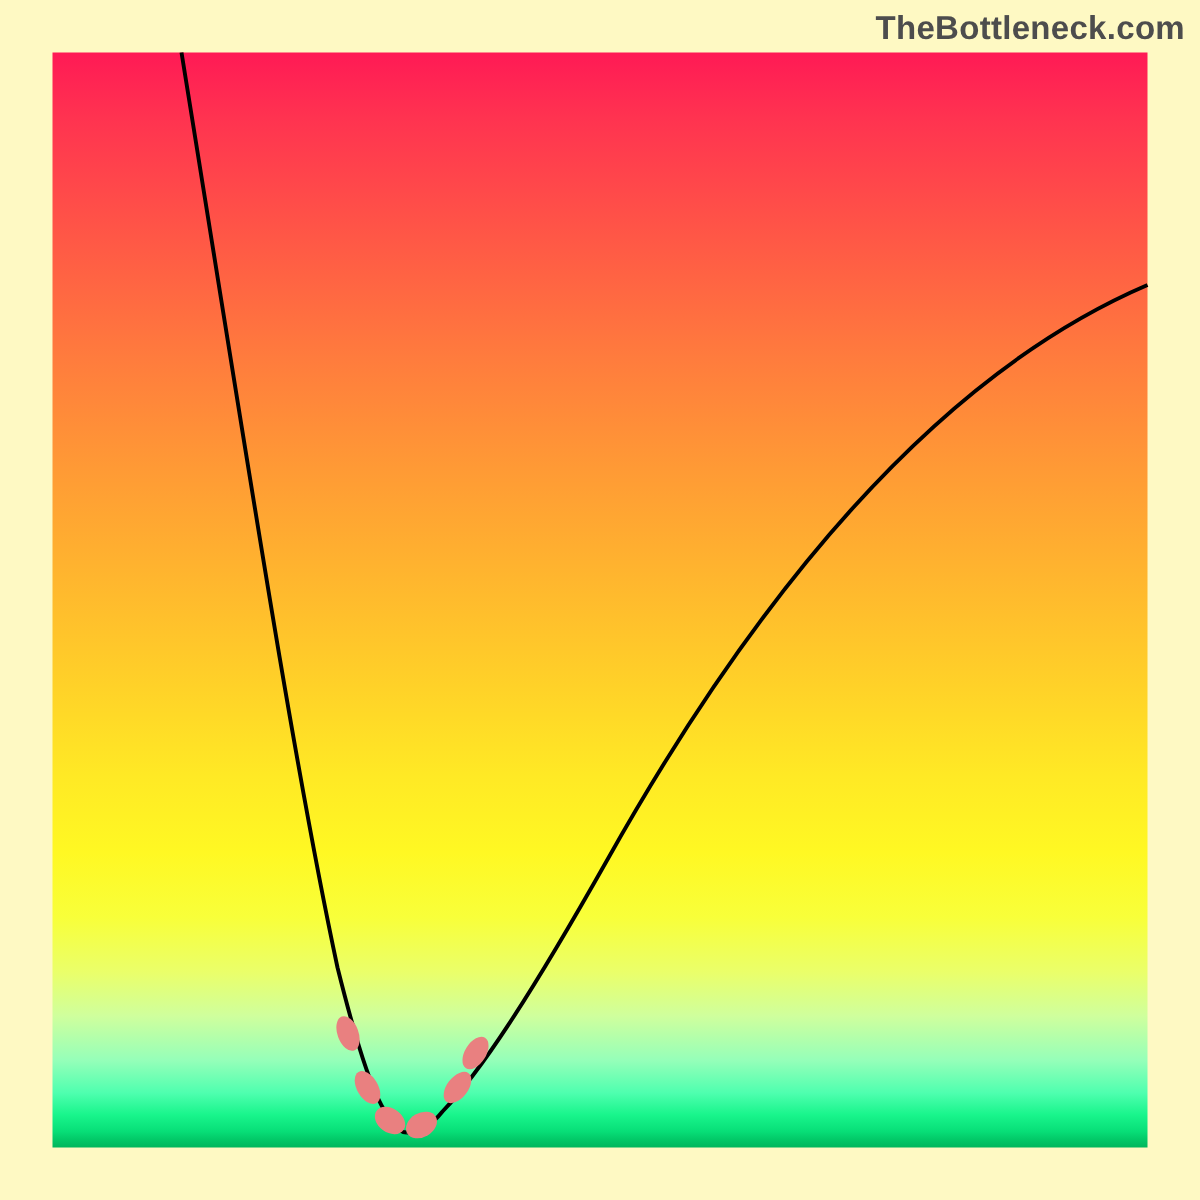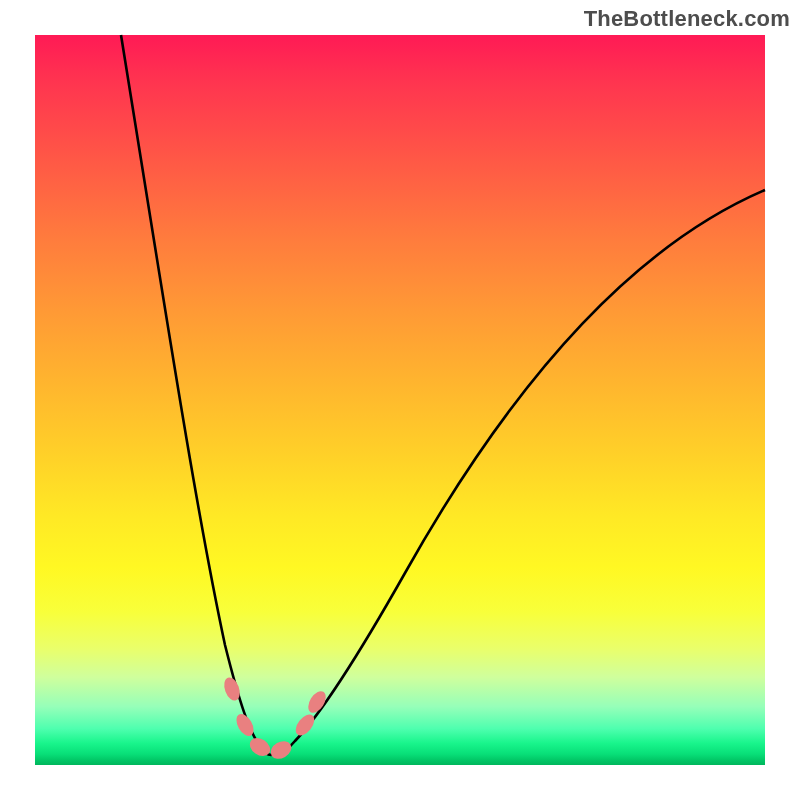--- a/index.html
+++ b/index.html
@@ -1,16 +1,16 @@
 <!DOCTYPE html>
 <html><head>
 <meta charset="utf-8">
 <style>
   html,body{margin:0;padding:0;width:800px;height:800px;background:#000;overflow:hidden;font-family:Arial,Helvetica,sans-serif}
-  .frame{position:absolute;left:0;top:0;width:800px;height:800px;background:#ffffff}
+  .frame{position:absolute;left:0;top:0;width:800px;height:800px;background:#fef9c3}
   .plot{position:absolute;left:35px;top:35px;width:730px;height:730px;
         background:linear-gradient(to bottom,
           #ff1a55 0%,
           #ff3350 6%,
           #ff5b45 18%,
           #ff7c3d 28%,
           #ff9a35 38%,
           #ffb62e 48%,
           #ffd228 58%,
           #ffe925 66%,

